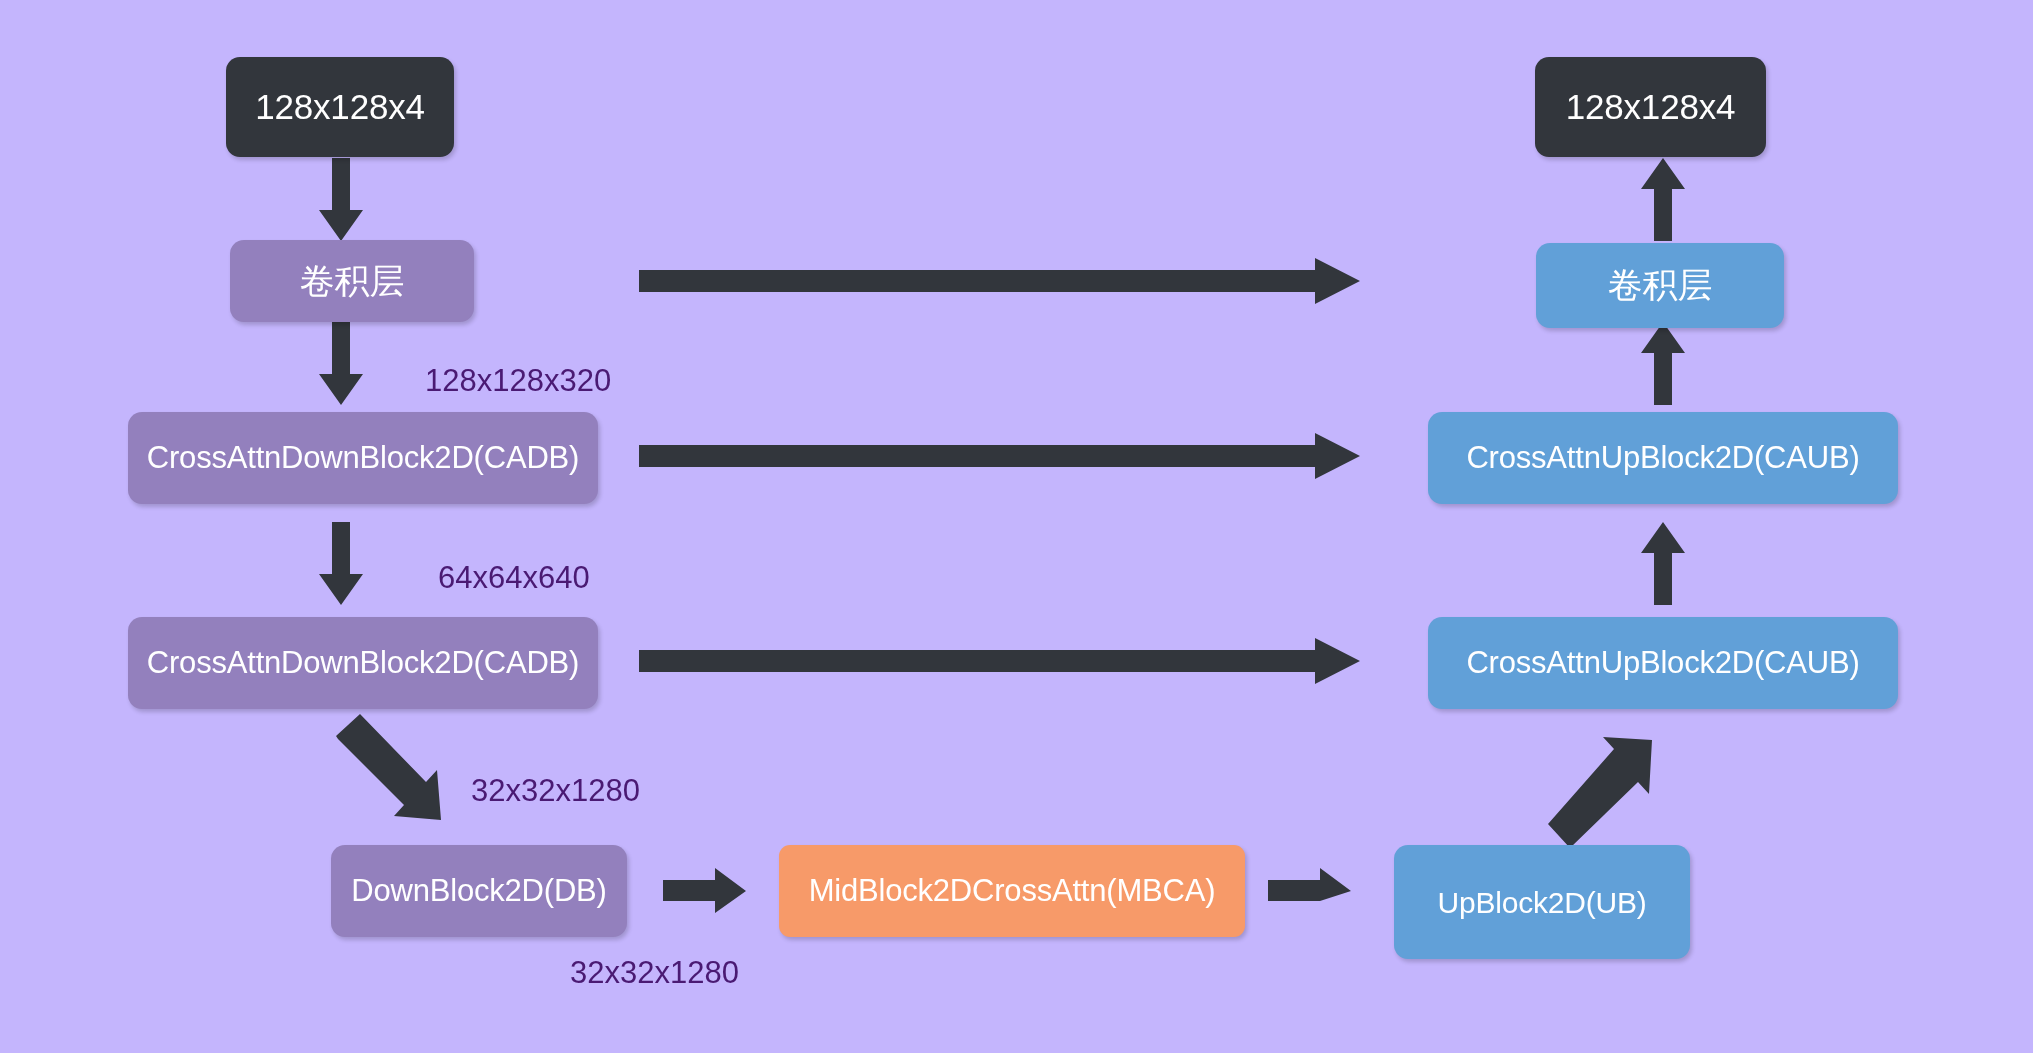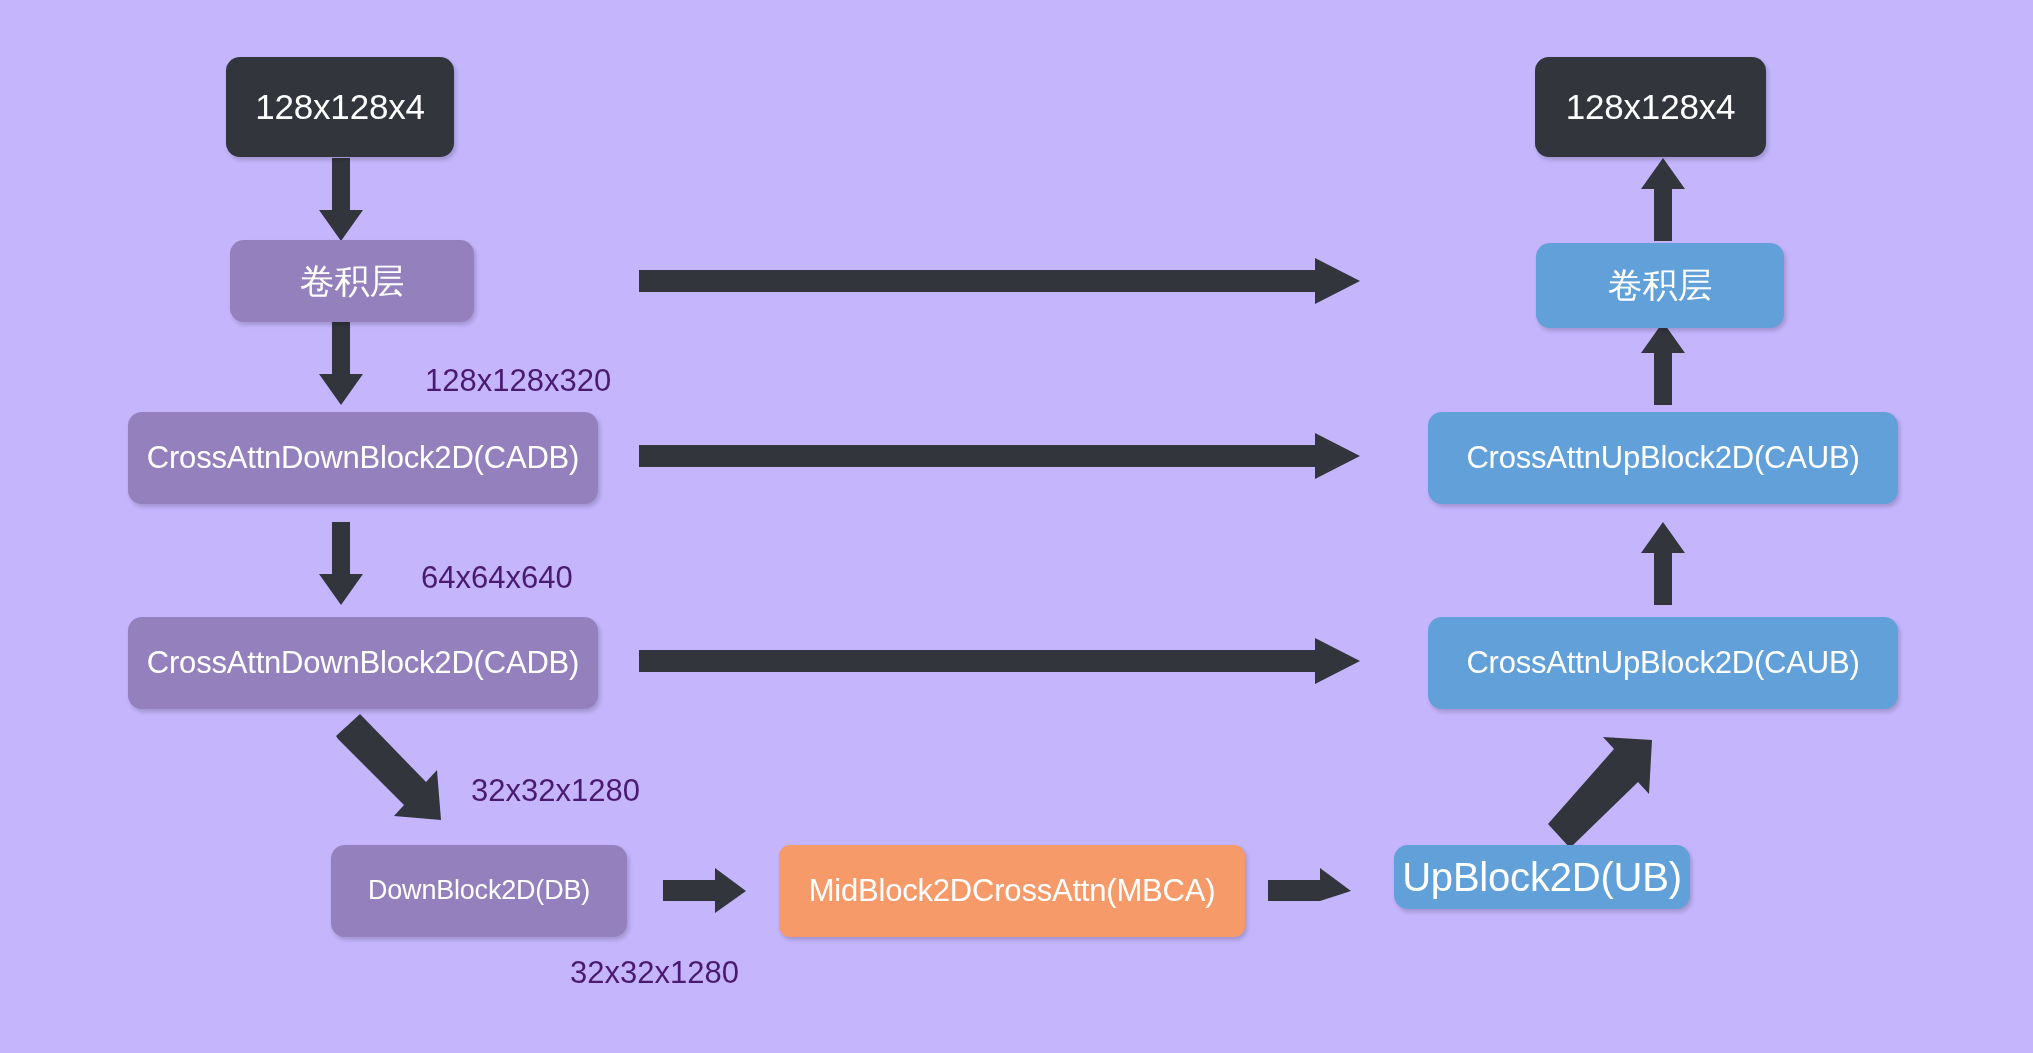--- a/index.html
+++ b/index.html
@@ -133,35 +133,35 @@
   </div>
 
   <div class="node node-dark" style="left:226px; top:57px; width:228px; height:100px; font-size:35px;">128x128x4</div>
 
   <div class="node node-purple" style="left:230px; top:240px; width:244px; height:82px; font-size:35px;">卷积层</div>
 
   <div class="node node-purple" style="left:128px; top:412px; width:470px; height:92px; font-size:31px;">CrossAttnDownBlock2D(CADB)</div>
 
   <div class="node node-purple" style="left:128px; top:617px; width:470px; height:92px; font-size:31px;">CrossAttnDownBlock2D(CADB)</div>
 
-  <div class="node node-purple" style="left:331px; top:845px; width:296px; height:92px; font-size:27px;">DownBlock2D(DB)</div>
+  <div class="node node-purple" style="left:331px; top:845px; width:296px; height:92px; font-size:31px;">DownBlock2D(DB)</div>
 
   <div class="node node-orange" style="left:779px; top:845px; width:466px; height:92px; font-size:31px;">MidBlock2DCrossAttn(MBCA)</div>
 
-  <div class="node node-blue" style="left:1394px; top:845px; width:296px; height:64px; font-size:40px;">UpBlock2D(UB)</div>
+  <div class="node node-blue" style="left:1394px; top:845px; width:296px; height:114px; font-size:30px;">UpBlock2D(UB)</div>
 
   <div class="node node-blue" style="left:1428px; top:617px; width:470px; height:92px; font-size:31px;">CrossAttnUpBlock2D(CAUB)</div>
 
   <div class="node node-blue" style="left:1428px; top:412px; width:470px; height:92px; font-size:31px;">CrossAttnUpBlock2D(CAUB)</div>
 
   <div class="node node-blue" style="left:1536px; top:243px; width:248px; height:85px; font-size:35px;">卷积层</div>
 
   <div class="node node-dark" style="left:1535px; top:57px; width:231px; height:100px; font-size:35px;">128x128x4</div>
 
   <div class="dim-label" style="left:425px; top:363px;">128x128x320</div>
 
-  <div class="dim-label" style="left:421px; top:560px;">64x64x640</div>
+  <div class="dim-label" style="left:438px; top:560px;">64x64x640</div>
 
   <div class="dim-label" style="left:471px; top:773px;">32x32x1280</div>
 
   <div class="dim-label" style="left:570px; top:955px;">32x32x1280</div>
 
 </div>
 
 </body></html>

